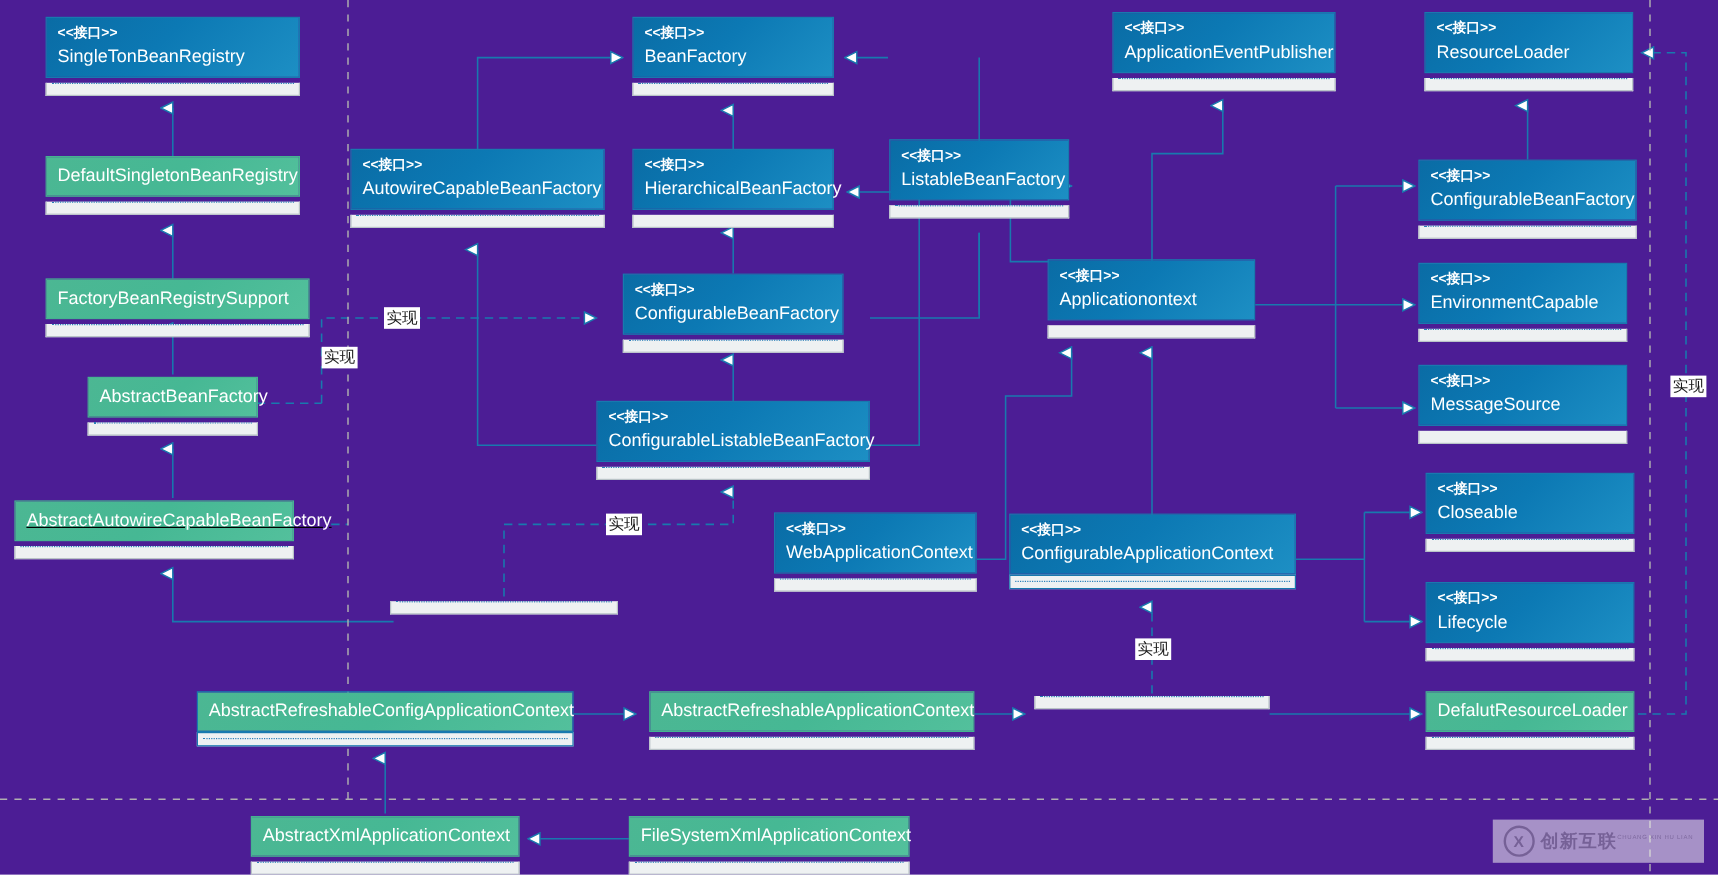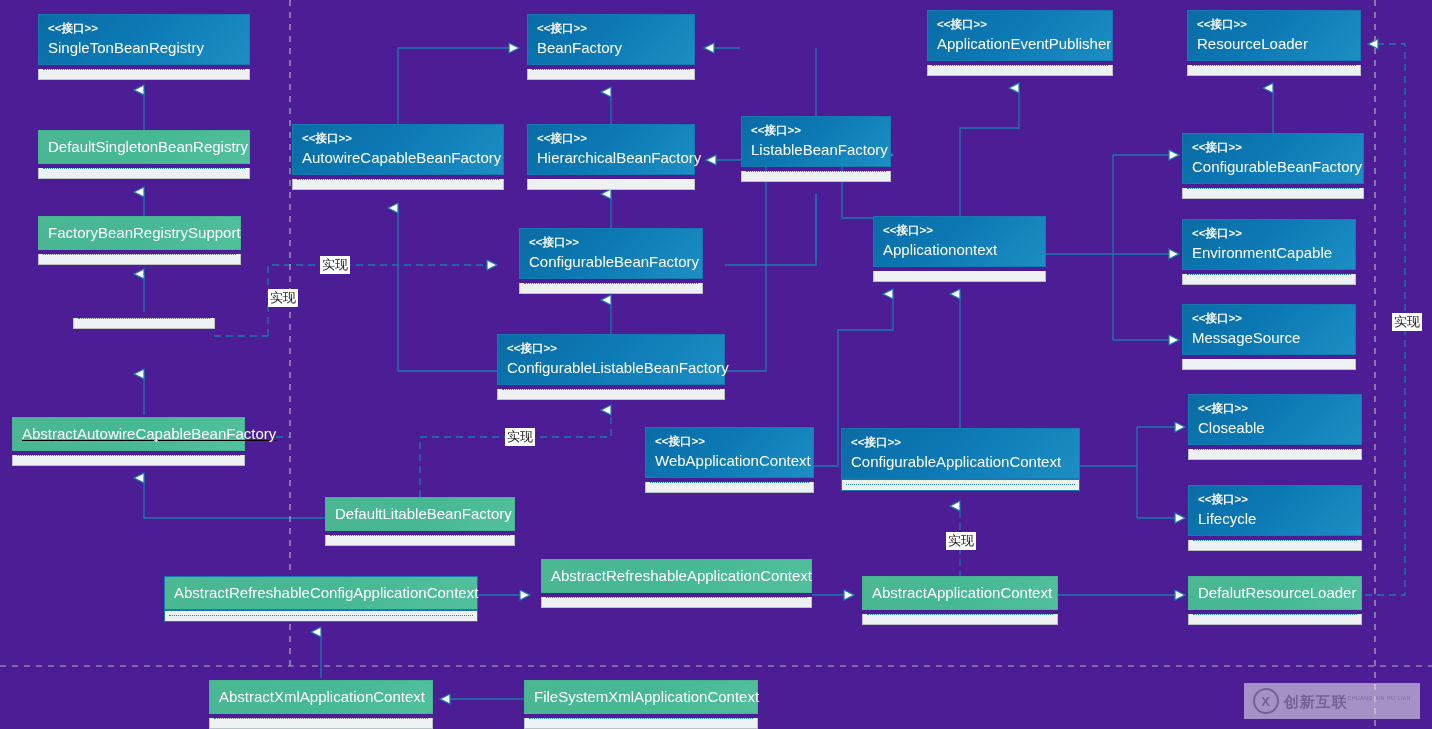--- a/index.html
+++ b/index.html
@@ -160,30 +160,33 @@
 
   <div class="node cls" style="left:38px;top:130px;width:212px;">
     <div class="body">
       <div class="title">DefaultSingletonBeanRegistry</div>
     </div>
     <div class="compartment">
         <i></i>
       </div>
   </div>
 
-  <div class="node cls" style="left:38px;top:216px;width:203px;">
+  <div class="node cls" style="left:38px;top:232px;width:220px;">
     <div class="body">
       <div class="title">FactoryBeanRegistrySupport</div>
     </div>
     <div class="compartment">
         <i></i>
       </div>
   </div>
 
   <div class="node cls" style="left:73px;top:314px;width:142px;">
+    <div class="body">
+      <div class="title">AbstractBeanFactory</div>
+    </div>
     <div class="compartment">
         <i></i>
       </div>
   </div>
 
   <div class="node cls" style="left:12px;top:417px;width:233px;text-decoration:underline;">
     <div class="body">
       <div class="title">AbstractAutowireCapableBeanFactory</div>
     </div>
     <div class="compartment">
@@ -245,23 +248,20 @@
     <div class="body">
       <div class="stereo">&lt;&lt;接口&gt;&gt;</div>
       <div class="title">ListableBeanFactory</div>
     </div>
     <div class="compartment">
         <i></i>
       </div>
   </div>
 
   <div class="node cls" style="left:325px;top:497px;width:190px;">
-    <div class="body">
-      <div class="title">DefaultLitableBeanFactory</div>
-    </div>
     <div class="compartment">
         <i></i>
       </div>
   </div>
 
   <div class="node iface" style="left:927px;top:10px;width:186px;">
     <div class="body">
       <div class="stereo">&lt;&lt;接口&gt;&gt;</div>
       <div class="title">ApplicationEventPublisher</div>
     </div>
@@ -371,33 +371,30 @@
 
   <div class="node cls hl" style="left:164px;top:576px;width:314px;">
     <div class="body">
       <div class="title">AbstractRefreshableConfigApplicationContext</div>
     </div>
     <div class="compartment">
         <i></i>
       </div>
   </div>
 
-  <div class="node cls" style="left:541px;top:559px;width:271px;">
+  <div class="node cls" style="left:541px;top:576px;width:271px;">
     <div class="body">
       <div class="title">AbstractRefreshableApplicationContext</div>
     </div>
     <div class="compartment">
         <i></i>
       </div>
   </div>
 
   <div class="node cls" style="left:862px;top:576px;width:196px;">
-    <div class="body">
-      <div class="title">AbstractApplicationContext</div>
-    </div>
     <div class="compartment">
         <i></i>
       </div>
   </div>
 
   <div class="node cls" style="left:524px;top:680px;width:234px;">
     <div class="body">
       <div class="title">FileSystemXmlApplicationContext</div>
     </div>
     <div class="compartment">

